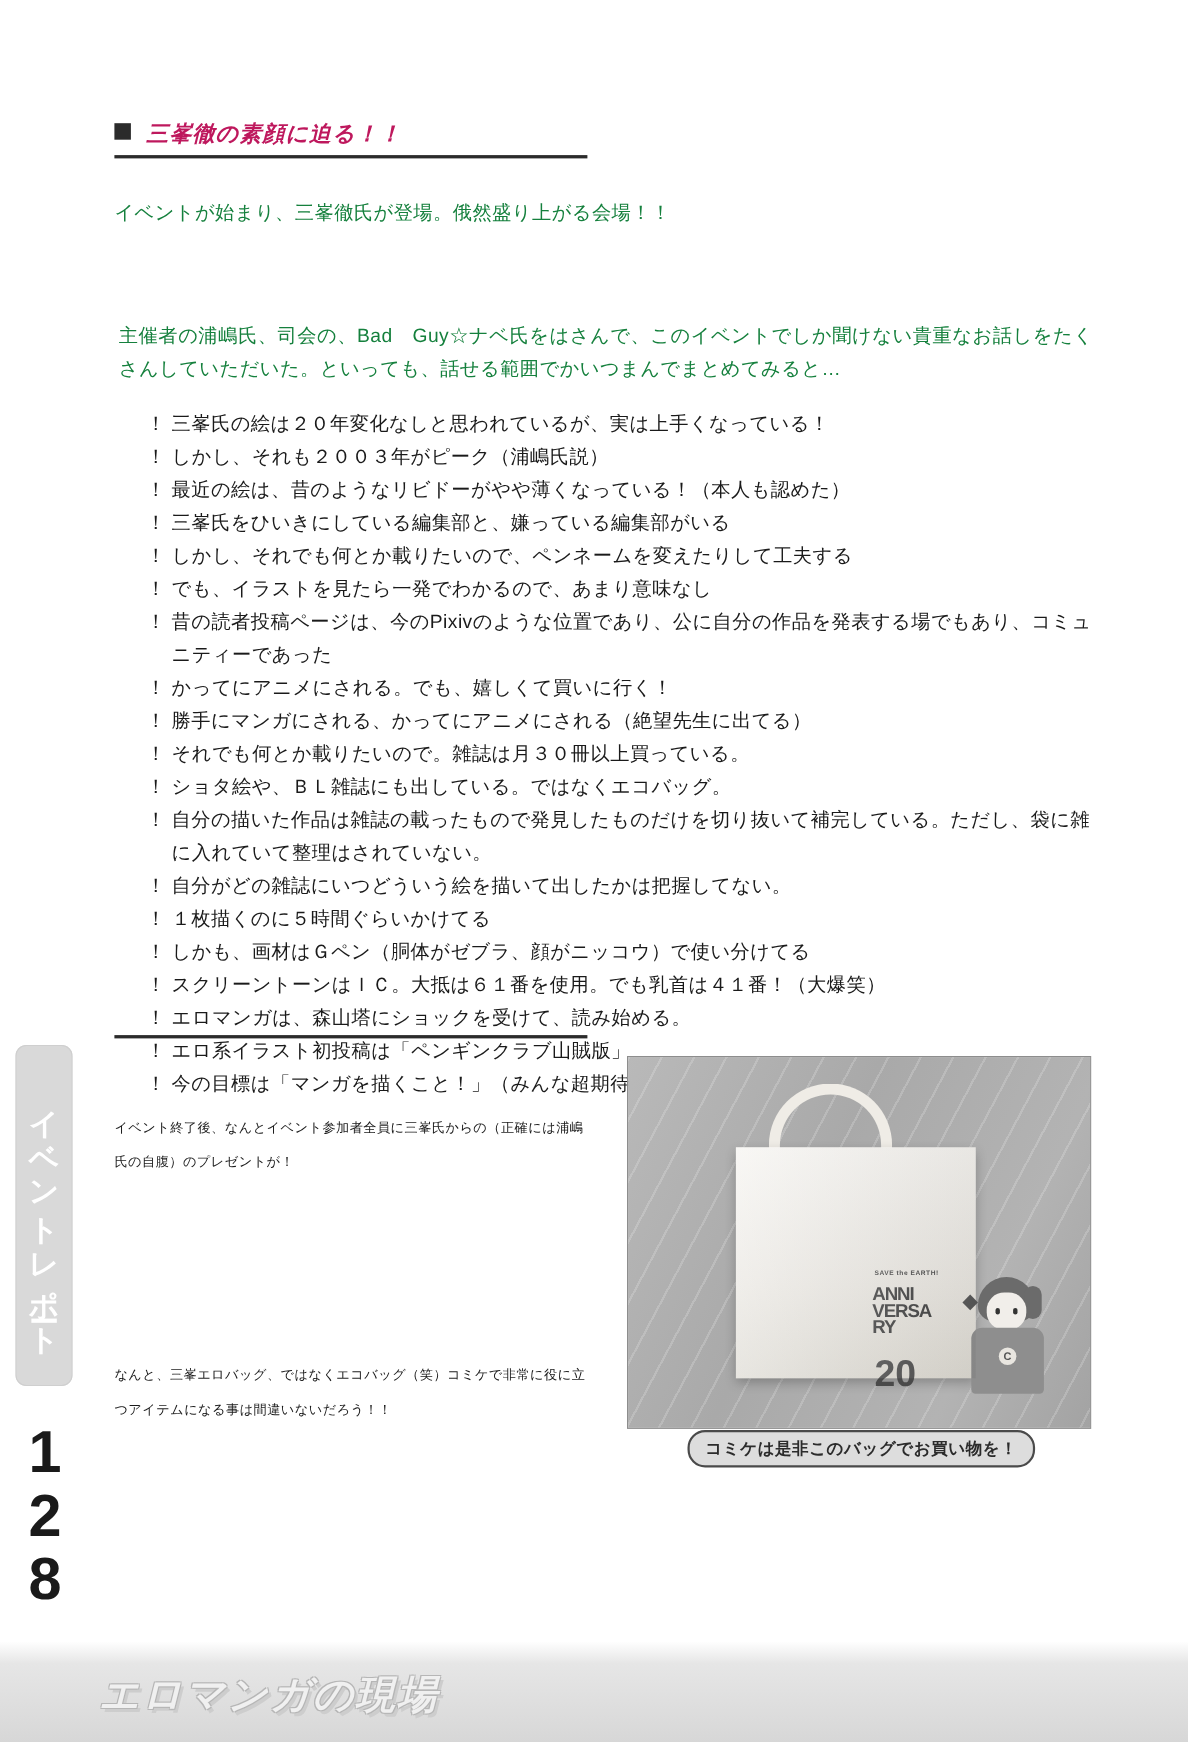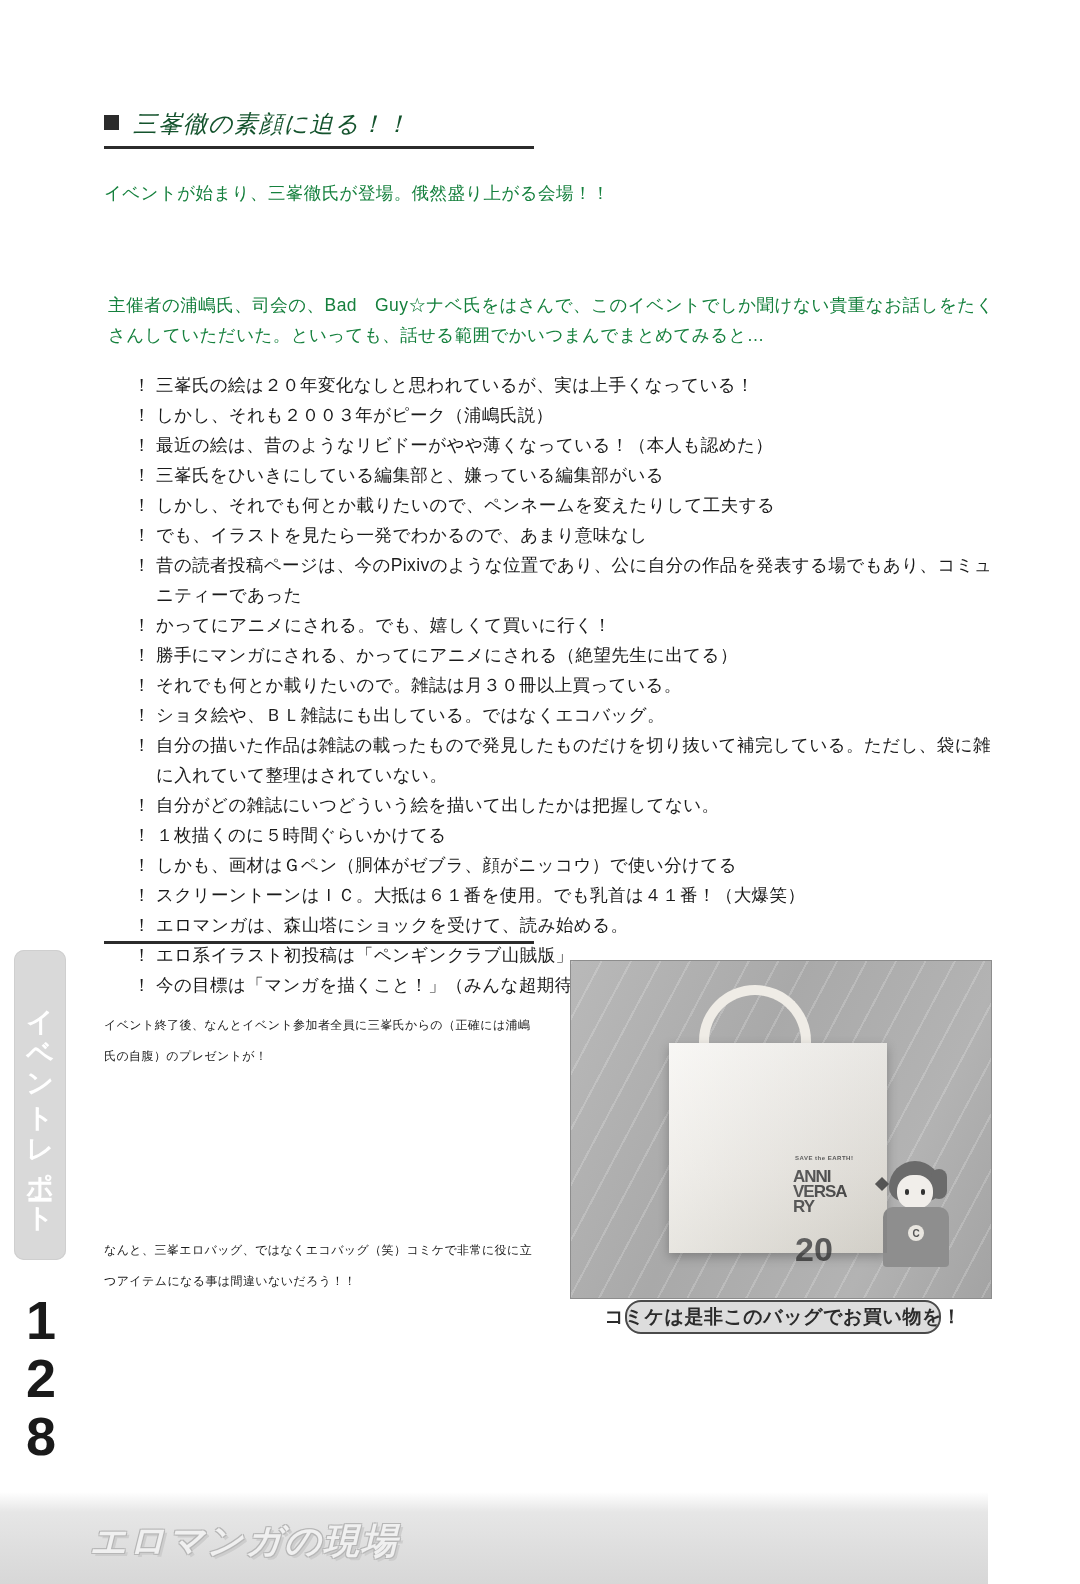--- a/index.html
+++ b/index.html
@@ -51,25 +51,25 @@
     position:absolute;
     left:104px;
     width:430px;
   }
   .heading .hrow { display:flex; align-items:center; gap:14px; }
   .heading .sq {
     width:15px; height:15px; background:#2b2b2b; flex:0 0 auto;
     margin-bottom:4px;
   }
   .heading .htext {
-    font-size:24px;
-    font-weight:normal;
+    font-size:20px;
+    font-weight:bold;
     font-style:italic;
     letter-spacing:1px;
-    color:#14532d;
+    color:#be185d;
     white-space:nowrap;
   }
   .heading .hrule {
     margin-top:6px;
     height:3px;
     background:#2b2b2b;
   }
   #heading1 { top:108px; width:430px; }
   #heading2 { top:935px; width:430px; }
 
@@ -209,32 +209,32 @@
   .caption {
     position:absolute;
     left:625px; top:1300px;
     width:312px; height:30px;
     background:#dddddd;
     border:2px solid #4a4a4a;
     border-radius:16px;
     display:flex; align-items:center; justify-content:center;
   }
   .caption span {
-    font-size:19px;
+    font-size:15px;
     font-weight:bold;
     color:#2b2b2b;
     letter-spacing:0.5px;
     white-space:nowrap;
   }
 
   
   .footer-bar {
     position:absolute;
     left:0; bottom:0;
-    width:988px; height:92px;
+    width:1080px; height:92px;
     background:linear-gradient(180deg,#ffffff 0%, #e6e6e6 22%, #d7d7d7 100%);
   }
   .footer-text {
     position:absolute;
     left:90px; bottom:18px;
     font-size:36px;
     font-weight:bold;
     font-style:italic;
     letter-spacing:2px;
     color:#f0f0f0;

